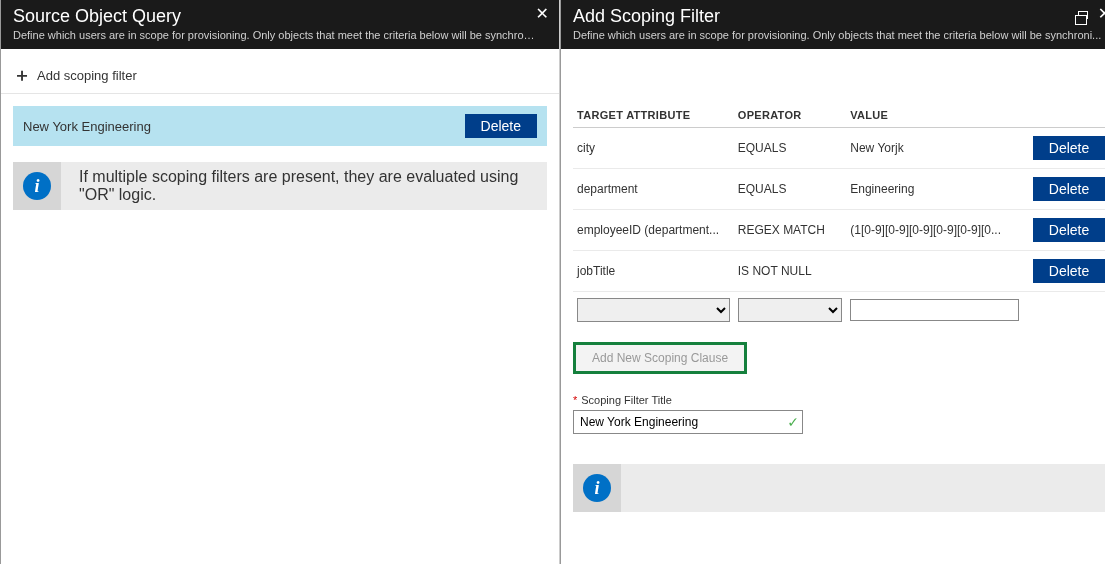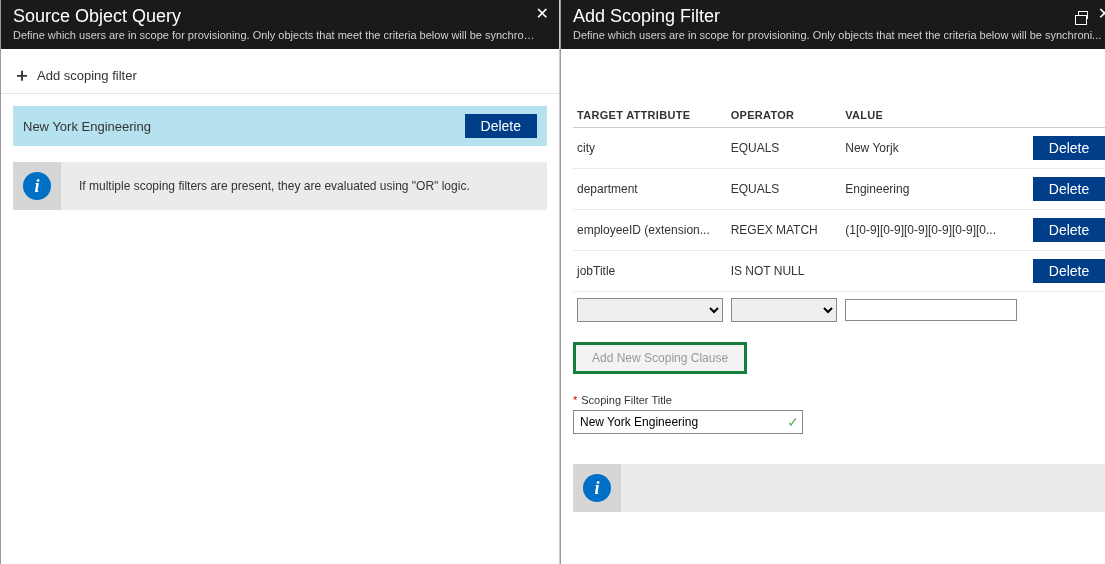--- a/index.html
+++ b/index.html
@@ -51,21 +51,21 @@
 
 .info-box {
   background:#ebebeb; display:flex; align-items:center; gap:18px; padding:0 10px 0 0;
 }
 .info-icon-wrap { background:#d6d6d6; padding:10px; }
 .info-icon {
   width:28px; height:28px; border-radius:50%; background:#0070c6; color:#fff;
   display:flex; align-items:center; justify-content:center; font-family:Georgia,serif;
   font-style:italic; font-weight:bold; font-size:18px;
 }
-.info-text { font-size:12px; color:#333; }
+.info-text { font-size:16px; color:#333; }
 
 
 .filter-table { width:100%; border-collapse:collapse;margin-top:44px; }
 .filter-table th { text-align:left; font-size:11px; font-weight:600; padding:6px 4px; border-bottom:1px solid #ccc; color:#333; letter-spacing:0.3px; }
 .filter-table td { font-size:12px; padding:8px 4px; border-bottom:1px solid #eaeaea; vertical-align:middle; overflow:hidden; text-overflow:ellipsis; white-space:nowrap; }
 .col-attr { width:130px; }
 .col-op { width:105px; }
 .col-val { width:165px; }
 .col-del { width:75px; text-align:right; }
 .filter-table select, .filter-table input[type=text] {
@@ -143,21 +143,21 @@
           <td class="col-val">New Yorjk</td>
           <td class="col-del"><button class="btn-delete">Delete</button></td>
         </tr>
         <tr>
           <td class="col-attr">department</td>
           <td class="col-op">EQUALS</td>
           <td class="col-val">Engineering</td>
           <td class="col-del"><button class="btn-delete">Delete</button></td>
         </tr>
         <tr>
-          <td class="col-attr">employeeID (extension...</td>
+          <td class="col-attr">employeeID (department...</td>
           <td class="col-op">REGEX MATCH</td>
           <td class="col-val">(1[0-9][0-9][0-9][0-9][0-9][0...</td>
           <td class="col-del"><button class="btn-delete">Delete</button></td>
         </tr>
         <tr>
           <td class="col-attr">jobTitle</td>
           <td class="col-op">IS NOT NULL</td>
           <td class="col-val"></td>
           <td class="col-del"><button class="btn-delete">Delete</button></td>
         </tr>

